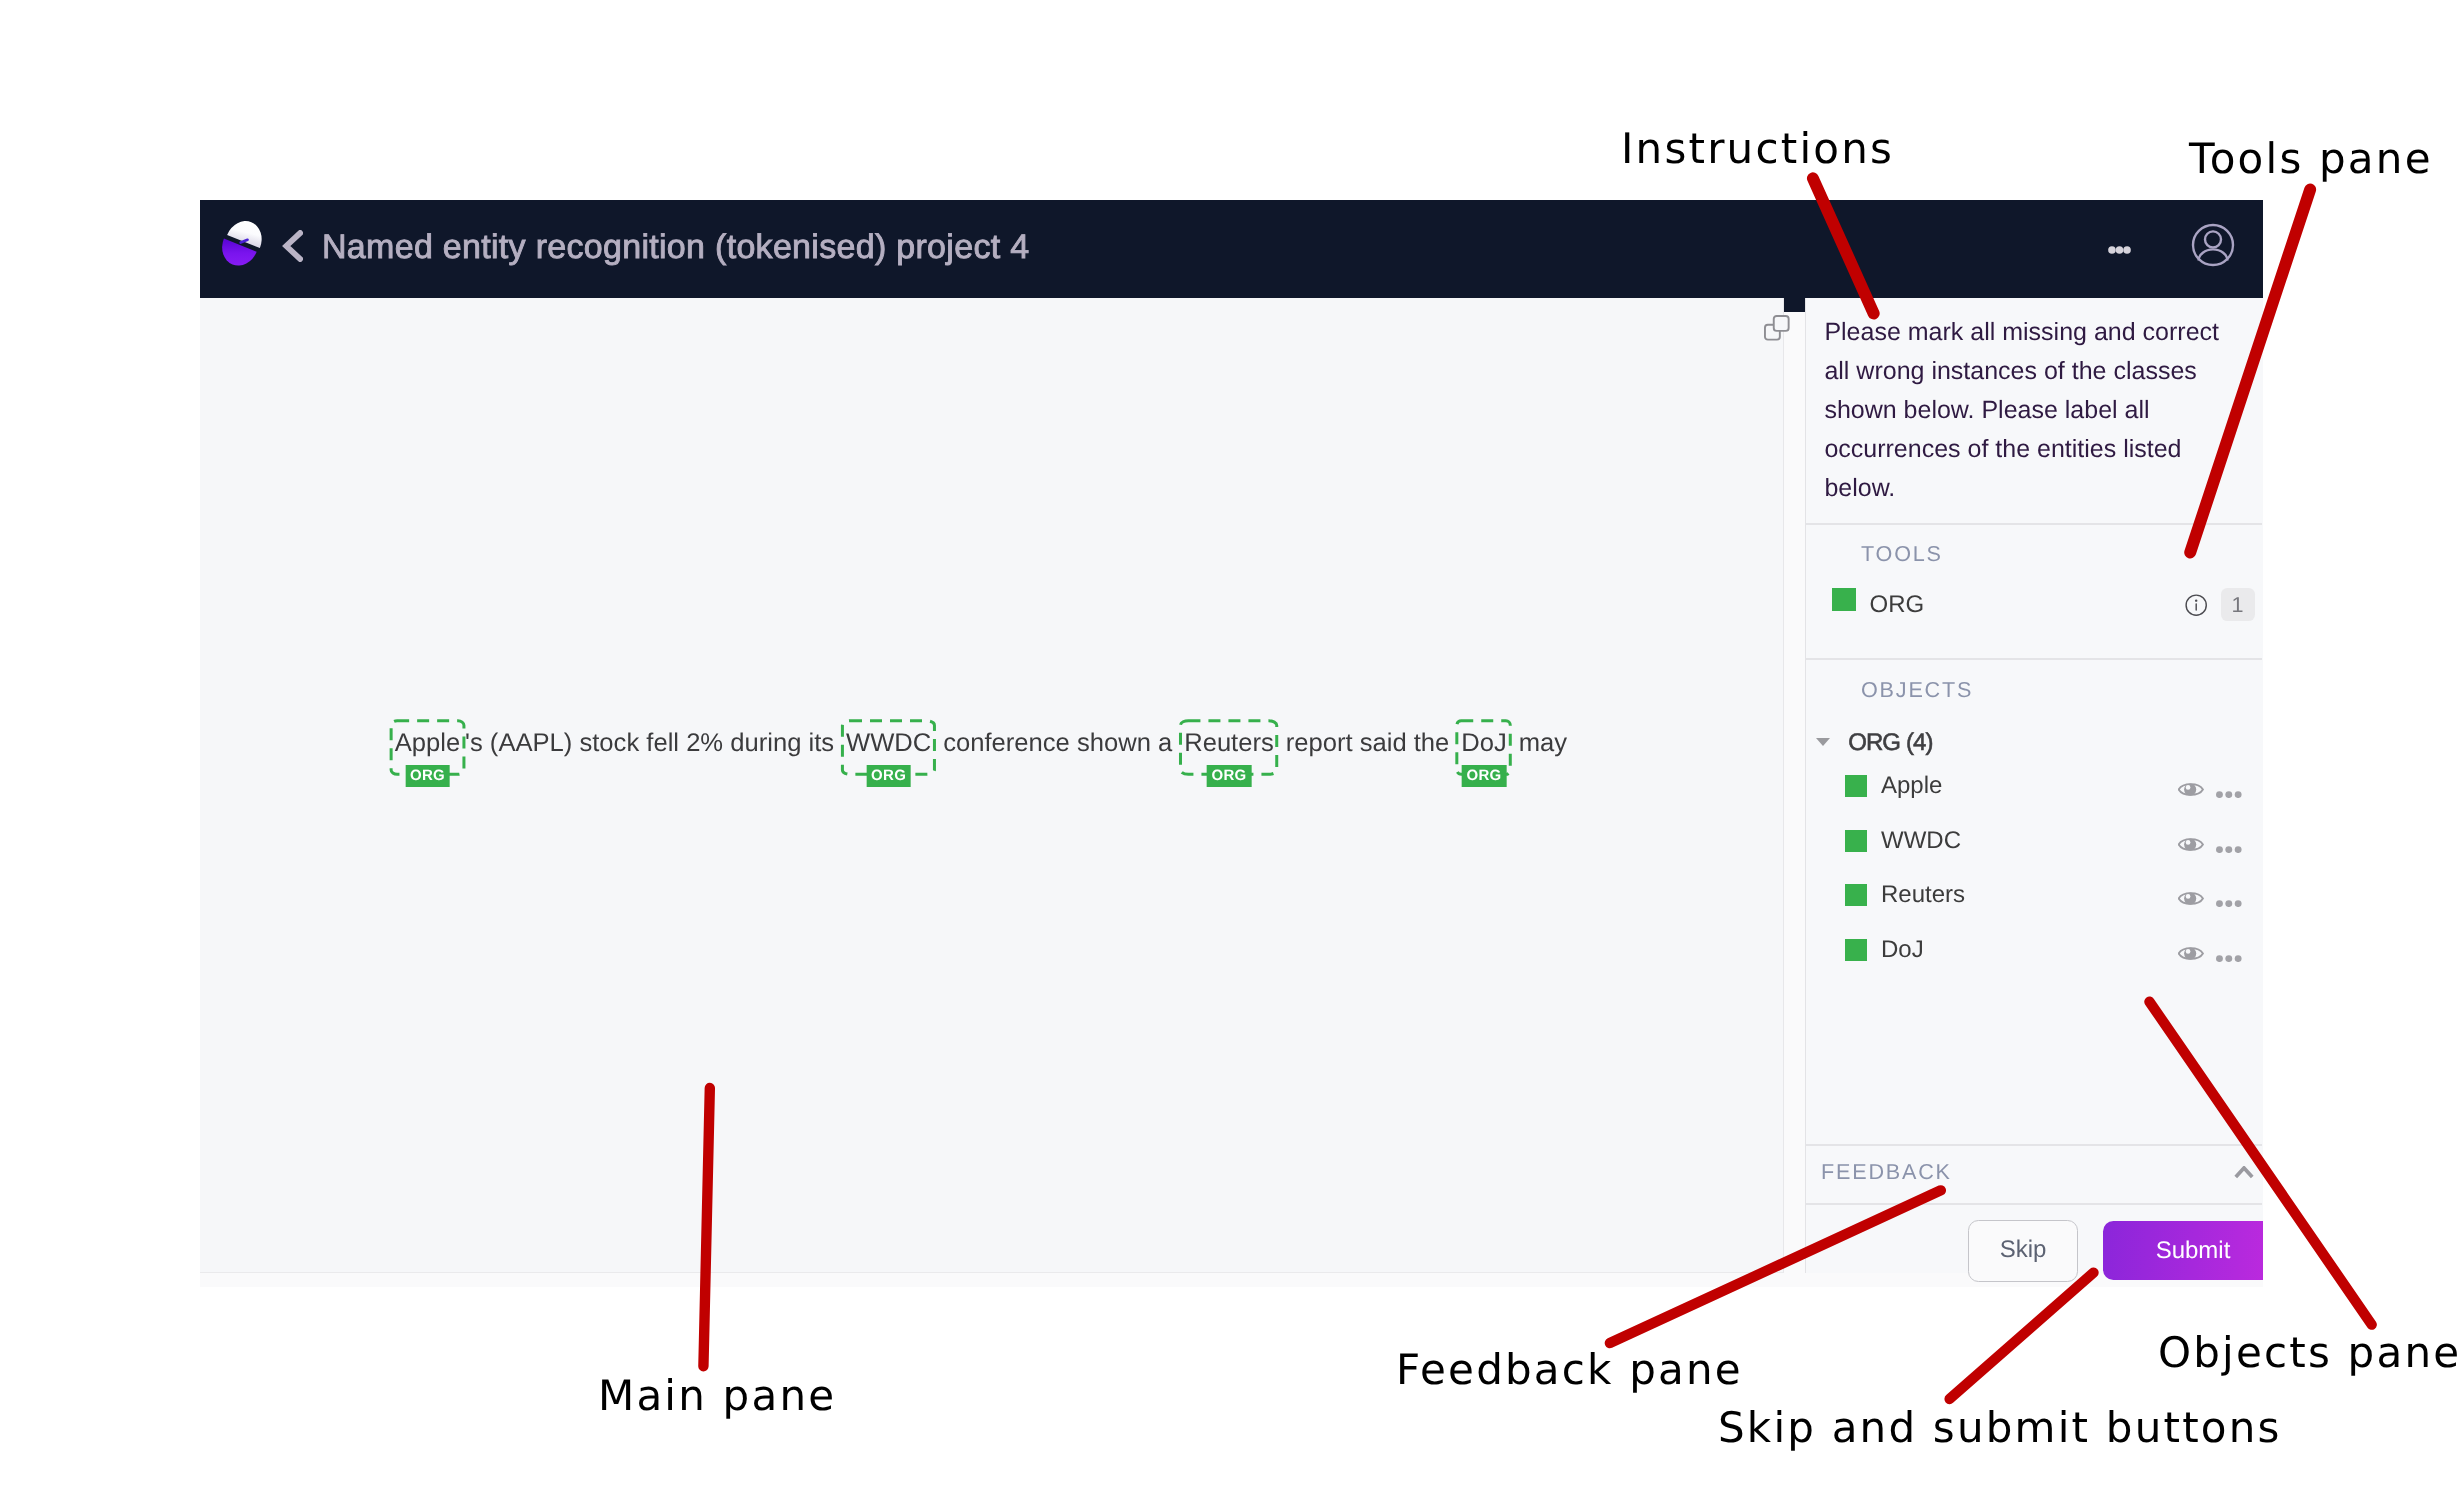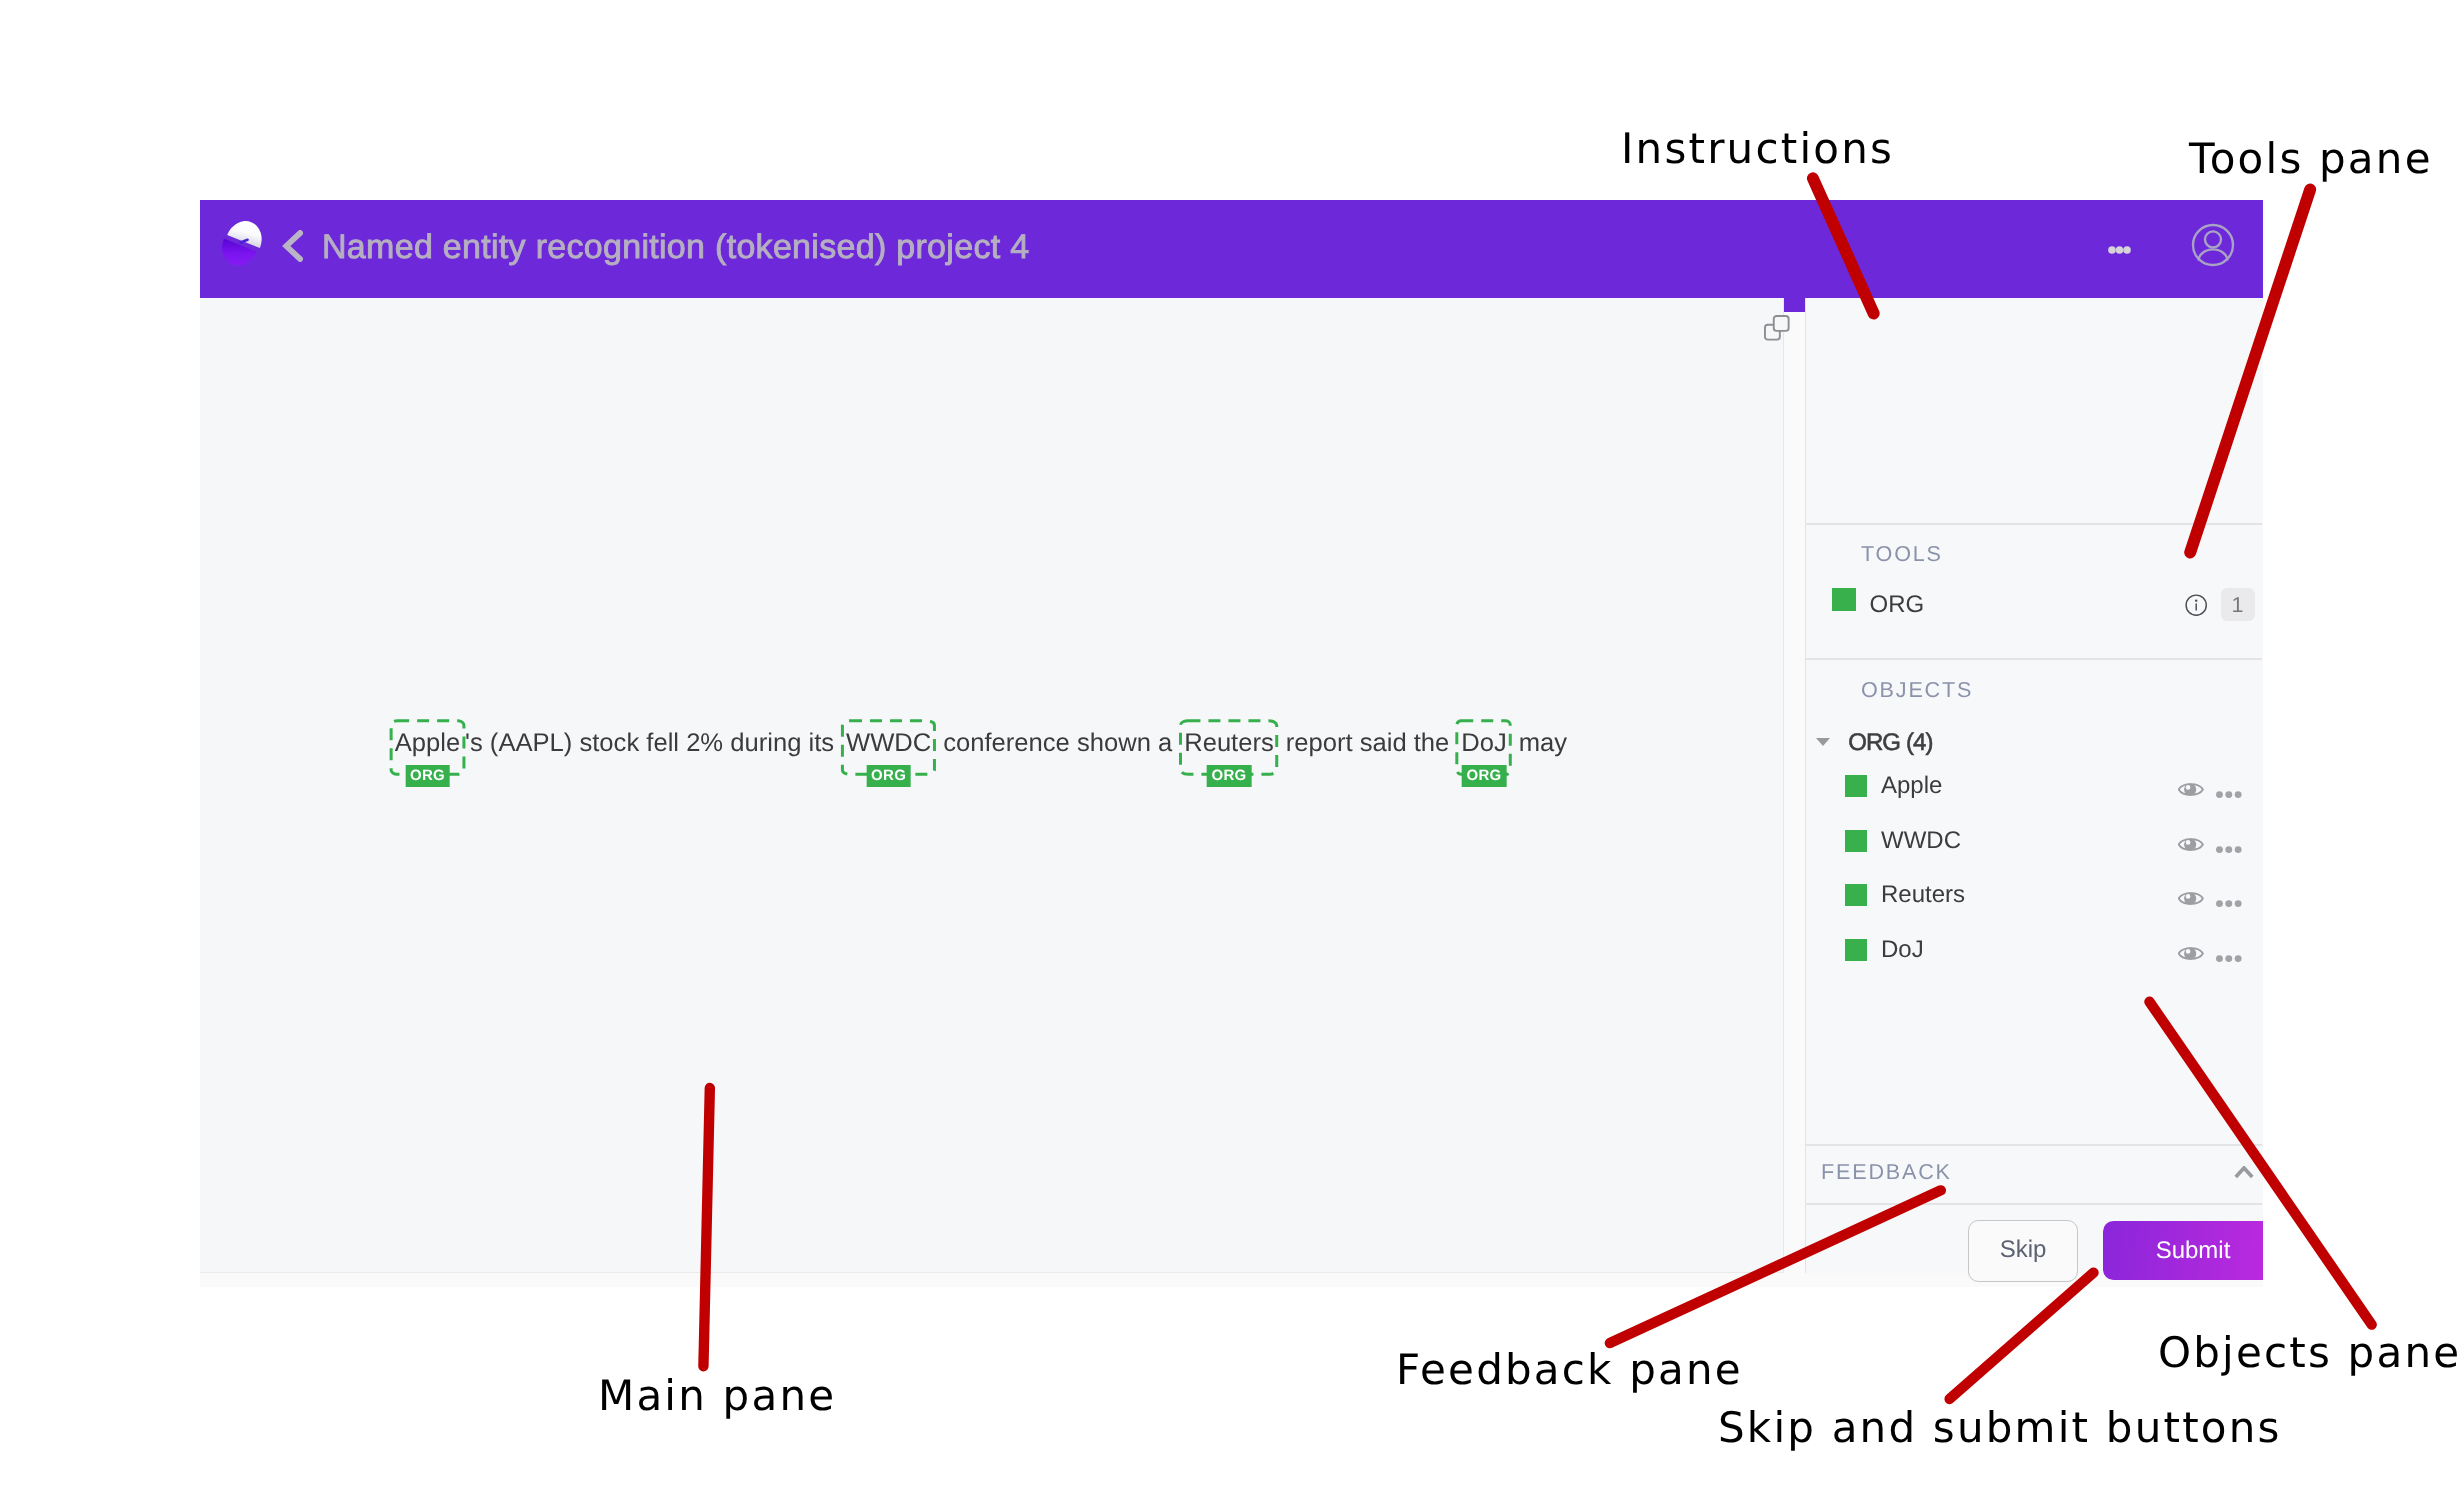--- a/index.html
+++ b/index.html
@@ -6,21 +6,21 @@
   body{width:2462px;height:1487px;background:#ffffff;
        font-family:"Liberation Sans",sans-serif;overflow:hidden;position:relative;
        -webkit-font-smoothing:antialiased;text-rendering:geometricPrecision;}
 
   
   #app{position:absolute;left:200px;top:200px;width:2063px;height:1087px;
        background:#fafafb;overflow:hidden;}
 
   
   .topbar{position:absolute;left:0;top:0;width:2063px;height:112px;
-          background:#6d28d9;display:flex;align-items:center;}
+          background:#0f172a;display:flex;align-items:center;}
   .logo{position:absolute;left:17px;top:15px;width:53px;height:53px;}
   .backchev{position:absolute;left:82px;top:30px;width:21px;height:32px;}
   .toptitle{position:absolute;left:122px;top:-2.4px;height:98px;line-height:98px;
             color:#b5afc1;font-size:34px;font-weight:400;letter-spacing:0.3px;
             -webkit-text-stroke:0.9px #b5afc1;
             font-family:"Liberation Sans",sans-serif;white-space:nowrap;}
   .topdots{position:absolute;left:1908px;top:42px;width:23px;height:8px;}
   .avatar{position:absolute;left:1991px;top:23px;width:44px;height:44px;}
 
   
@@ -169,20 +169,21 @@
               <svg preserveAspectRatio="none" viewBox="0 0 100 100">
                 <rect x="1.5" y="1.5" width="97" height="97" rx="8" ry="8" fill="none" stroke="#36b04c" stroke-width="3" stroke-dasharray="12 8" vector-effect="non-scaling-stroke"></rect>
               </svg>
             </span><span class="tok">DoJ</span><span class="tag">ORG</span></span><span class="plain"> may</span>
       </div>
     </div>
   </div>
 
   <div class="rightpanel">
 
+    <div class="instr">Please mark all missing and correct all wrong instances of the classes shown below. Please label all occurrences of the entities listed below.</div>
 
     <div class="rpdiv" style="top:225px"></div>
 
     <div class="sechead" style="left:15px;top:243px">TOOLS</div>
     <div class="toolrow" style="top:290px">
       <span class="swatch"></span>
       <span class="toollabel">ORG</span>
       <span class="infoicon">
         <svg viewBox="0 0 28 28" width="22.4" height="22.4">
           <circle cx="14" cy="14" r="12.6" fill="none" stroke="#4b4b50" stroke-width="1.8"></circle>

